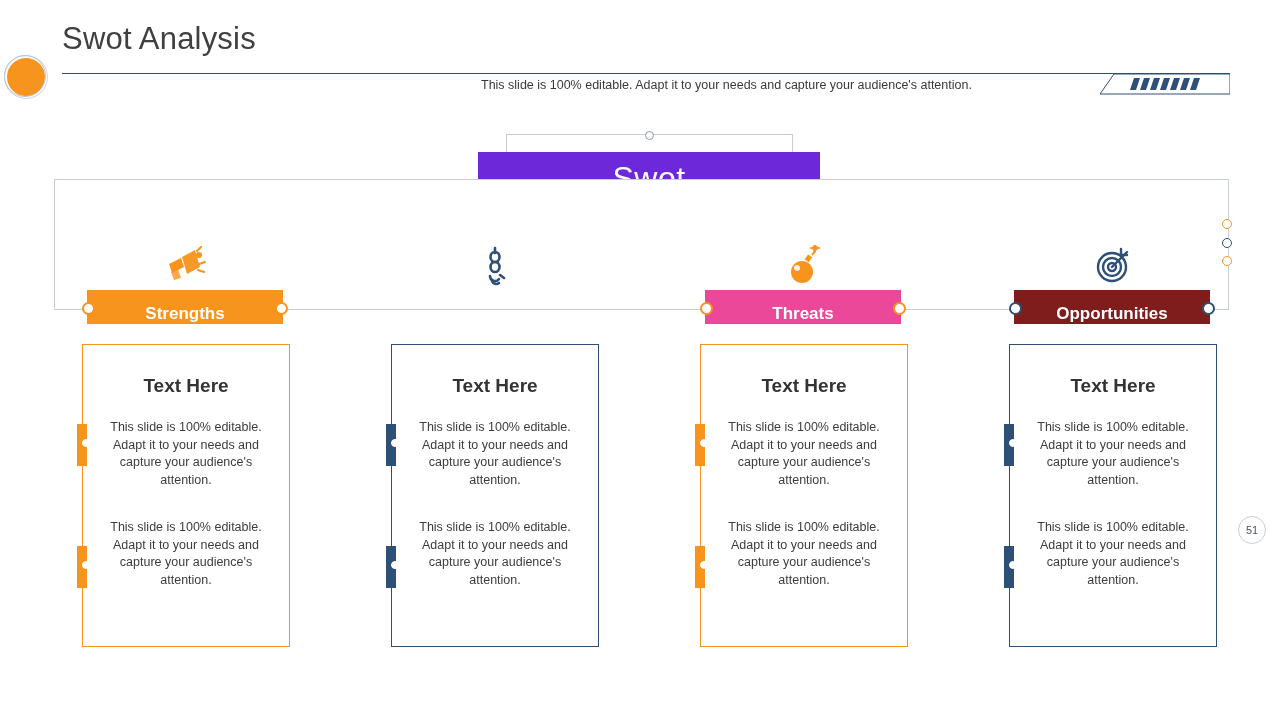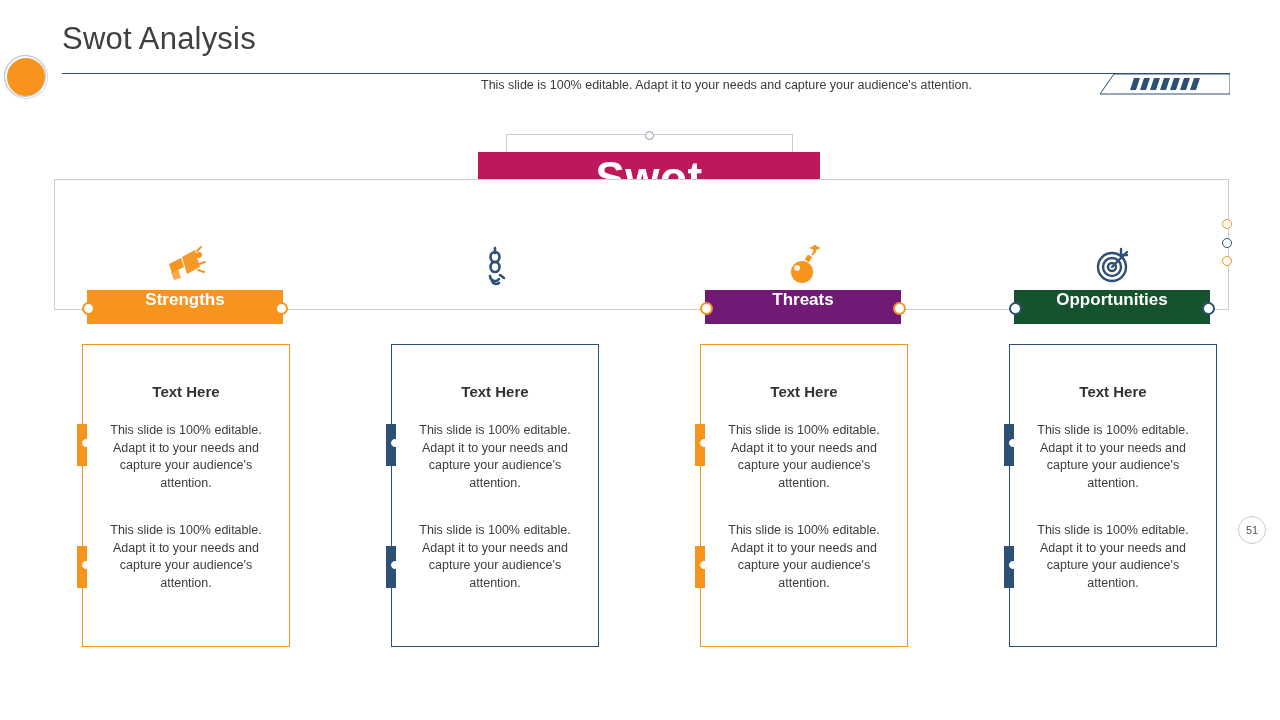--- a/index.html
+++ b/index.html
@@ -105,24 +105,24 @@
     border-radius: 50%;
     border: 1px solid #8a98a8;
     background: #ffffff;
   }
   .swot-banner {
     position: absolute;
     left: 478px;
     top: 152px;
     width: 342px;
     height: 52px;
-    background: #be185d;
+    background: #6d28d9;
     color: #ffffff;
-    font-size: 44px;
-    font-weight: bold;
+    font-size: 32px;
+    font-weight: normal;
     display: flex;
     align-items: center;
     justify-content: center;
     letter-spacing: 0.5px;
   }
 
   
   .frame {
     position: absolute;
     left: 54px;
@@ -174,21 +174,21 @@
   }
   .label-bar {
     position: absolute;
     top: 290px;
     width: 196px;
     height: 34px;
     color: #ffffff;
     font-size: 17px;
     font-weight: bold;
     display: flex;
-    align-items: flex-start;
+    align-items: flex-end;
     justify-content: center;
   }
   .label-bar .knob {
     position: absolute;
     width: 9px;
     height: 9px;
     border-radius: 50%;
     background: #ffffff;
     top: 12px;
   }
@@ -201,24 +201,24 @@
     position: absolute;
     top: 344px;
     width: 208px;
     height: 303px;
     background: #ffffff;
     box-sizing: border-box;
   }
   .card.orange { border: 1px solid #f7941e; }
   .card.blue { border: 1px solid #2e5076; }
   .card h3 {
-    margin: 16px;
+    margin: 8px;
     padding-top: 22px;
     text-align: center;
-    font-size: 15px;
+    font-size: 19px;
     color: #333333;
     font-weight: bold;
   }
   .card p {
     margin: 0;
     padding: 0 24px;
     text-align: center;
     font-size: 12.5px;
     line-height: 17.5px;
     color: #3c3c3c;
@@ -357,21 +357,21 @@
         <circle cx="18" cy="27" r="11"></circle>
         <rect x="22" y="10" width="5" height="6" transform="rotate(35 24 13)"></rect>
         <path d="M28 10 q4 -4 2 -8" stroke="#f7941e" stroke-width="2" fill="none"></path>
         <g transform="translate(31,3)">
           <path d="M0 -6 L1.6 -1.8 L6 0 L1.6 1.8 L0 6 L-1.6 1.8 L-6 0 L-1.6 -1.8 Z"></path>
         </g>
       </g>
       <circle cx="13" cy="23" r="3" fill="#ffffff" opacity="0.85"></circle>
     </svg>
   </div>
-  <div class="label-bar" style="left:705px; background:#701a75;">
+  <div class="label-bar" style="left:705px; background:#ec4899;">
     <span class="knob left orange"></span>
     <span>Threats</span>
     <span class="knob right orange"></span>
   </div>
   <div class="card orange" style="left:700px;">
     <h3>Text Here</h3>
     <p class="p1">This slide is 100% editable. Adapt it to your needs and capture your audience's attention.</p>
     <p class="p2">This slide is 100% editable. Adapt it to your needs and capture your audience's attention.</p>
   </div>
   <div class="tab orange" style="left:695px; top:424px;">
@@ -385,21 +385,21 @@
     <svg width="40" height="40" viewBox="0 0 40 40">
       <g fill="none" stroke="#2e5076" stroke-width="2.4">
         <circle cx="19" cy="21" r="14"></circle>
         <circle cx="19" cy="21" r="9"></circle>
         <circle cx="19" cy="21" r="4"></circle>
         <path d="M19 21 L34 6" stroke-width="2.4" stroke-linecap="round"></path>
         <path d="M28 3 l0 6 l6 0" stroke-linecap="round" stroke-linejoin="round"></path>
       </g>
     </svg>
   </div>
-  <div class="label-bar" style="left:1014px; background:#14532d;">
+  <div class="label-bar" style="left:1014px; background:#7f1d1d;">
     <span class="knob left blue"></span>
     <span>Opportunities</span>
     <span class="knob right blue"></span>
   </div>
   <div class="card blue" style="left:1009px;">
     <h3>Text Here</h3>
     <p class="p1">This slide is 100% editable. Adapt it to your needs and capture your audience's attention.</p>
     <p class="p2">This slide is 100% editable. Adapt it to your needs and capture your audience's attention.</p>
   </div>
   <div class="tab blue" style="left:1004px; top:424px;">

